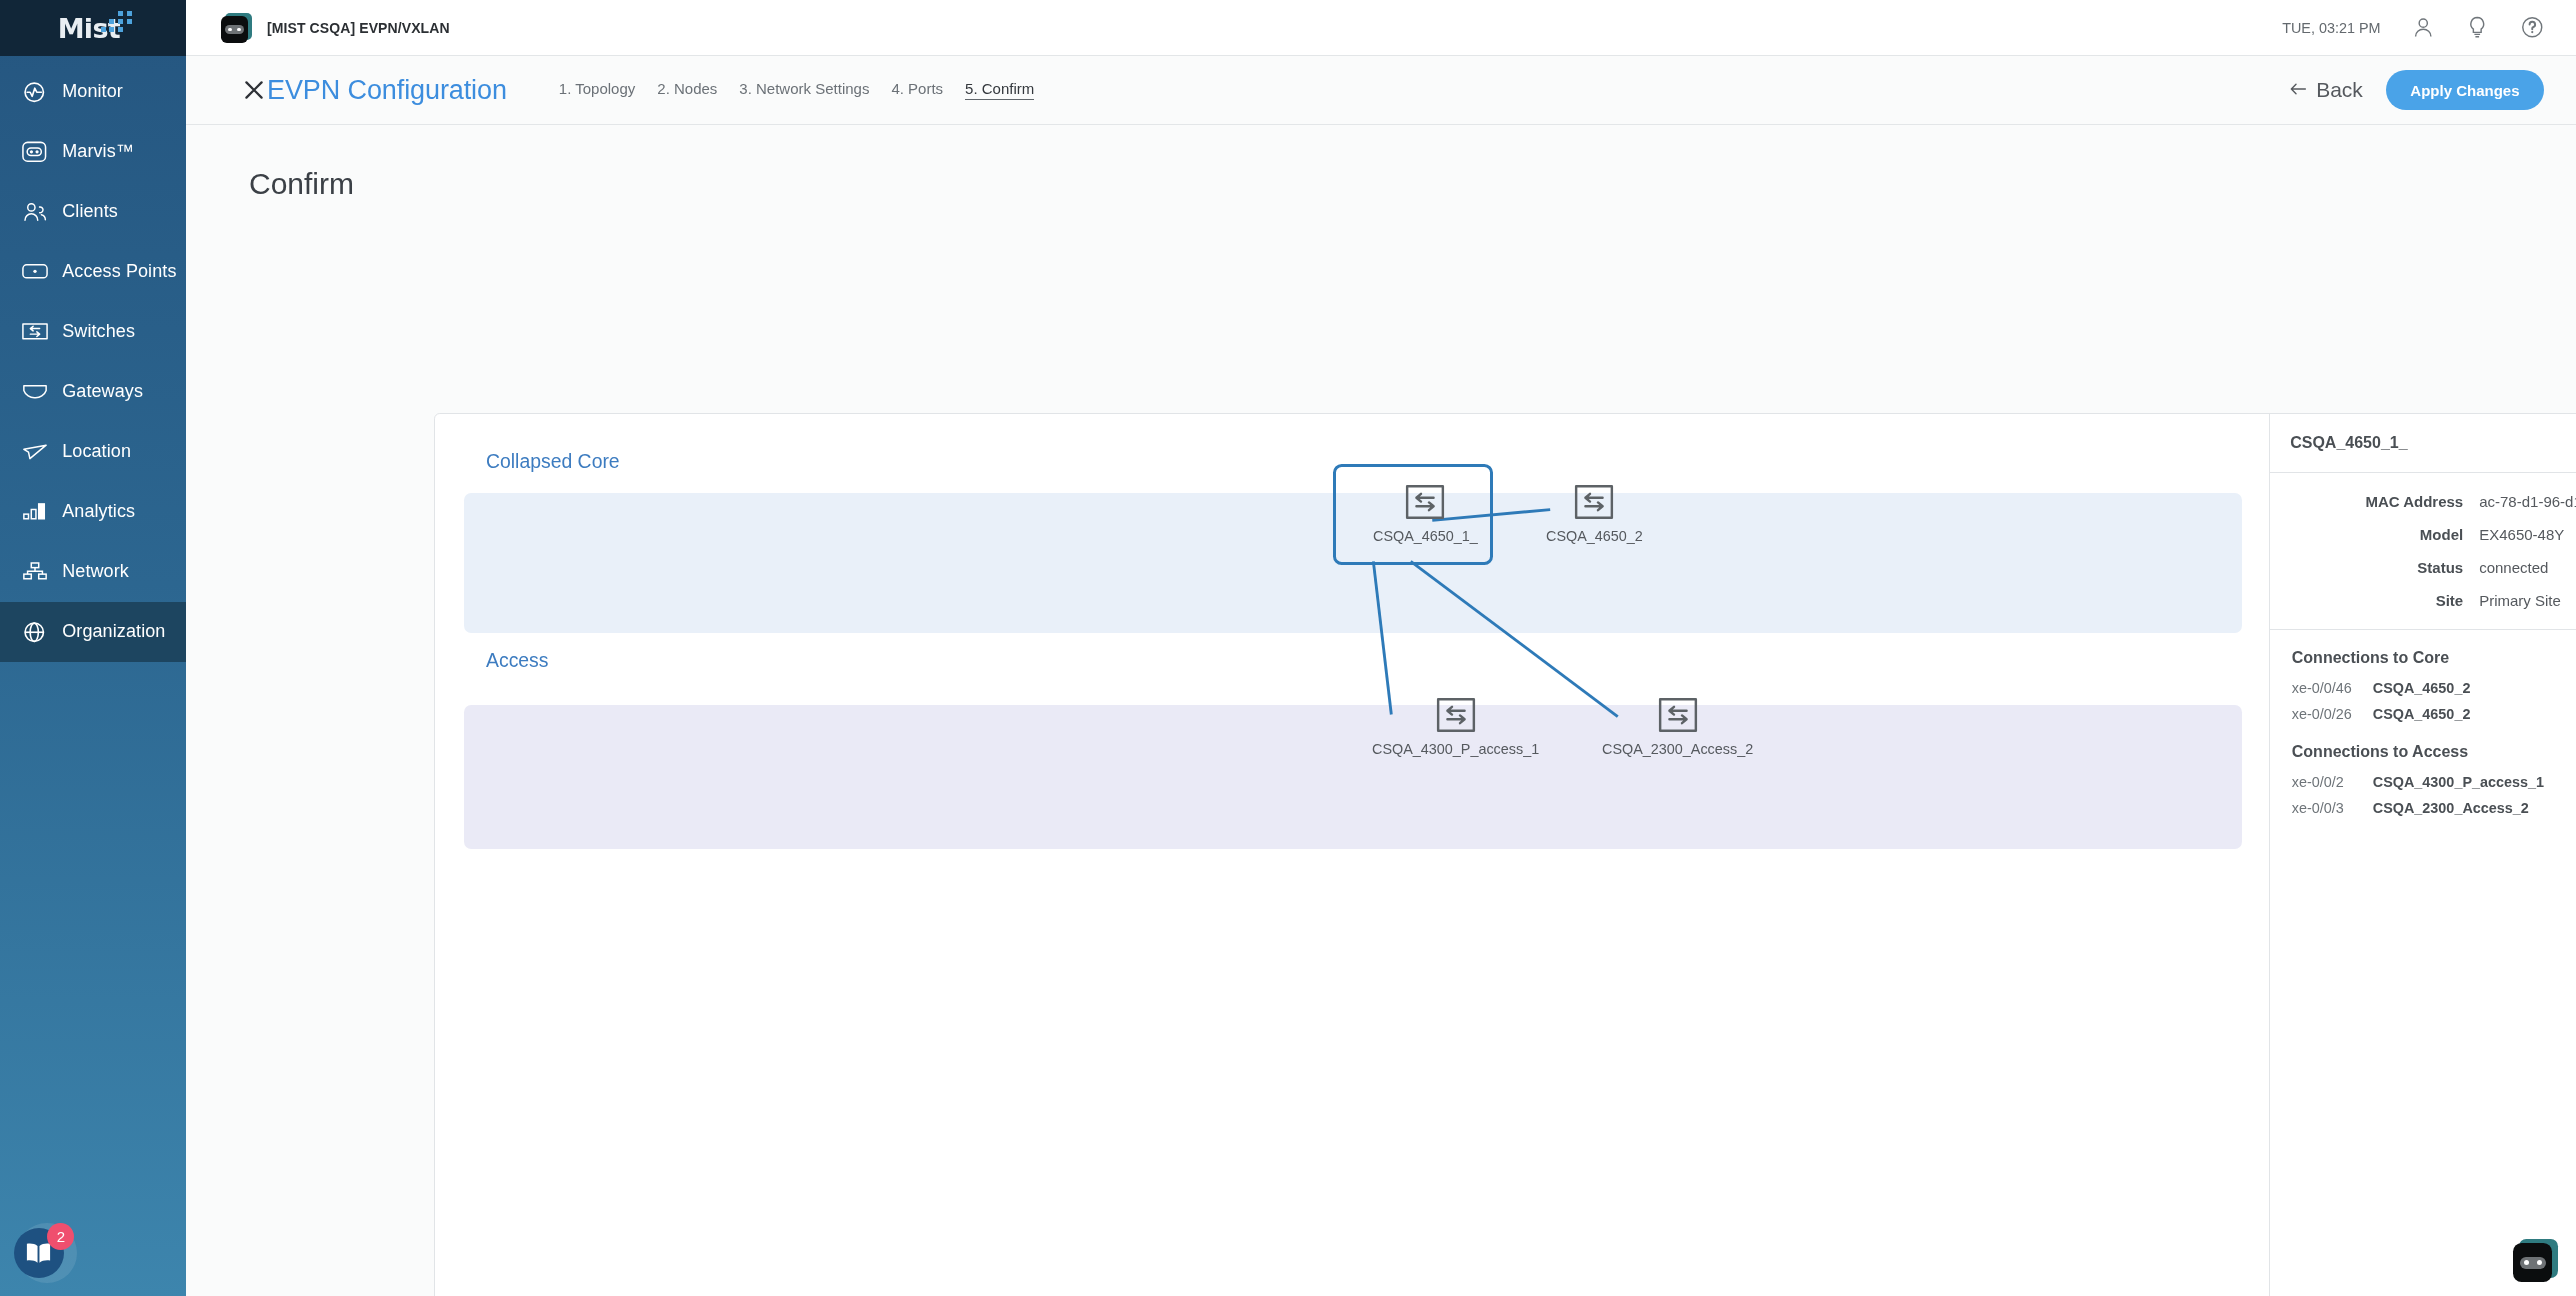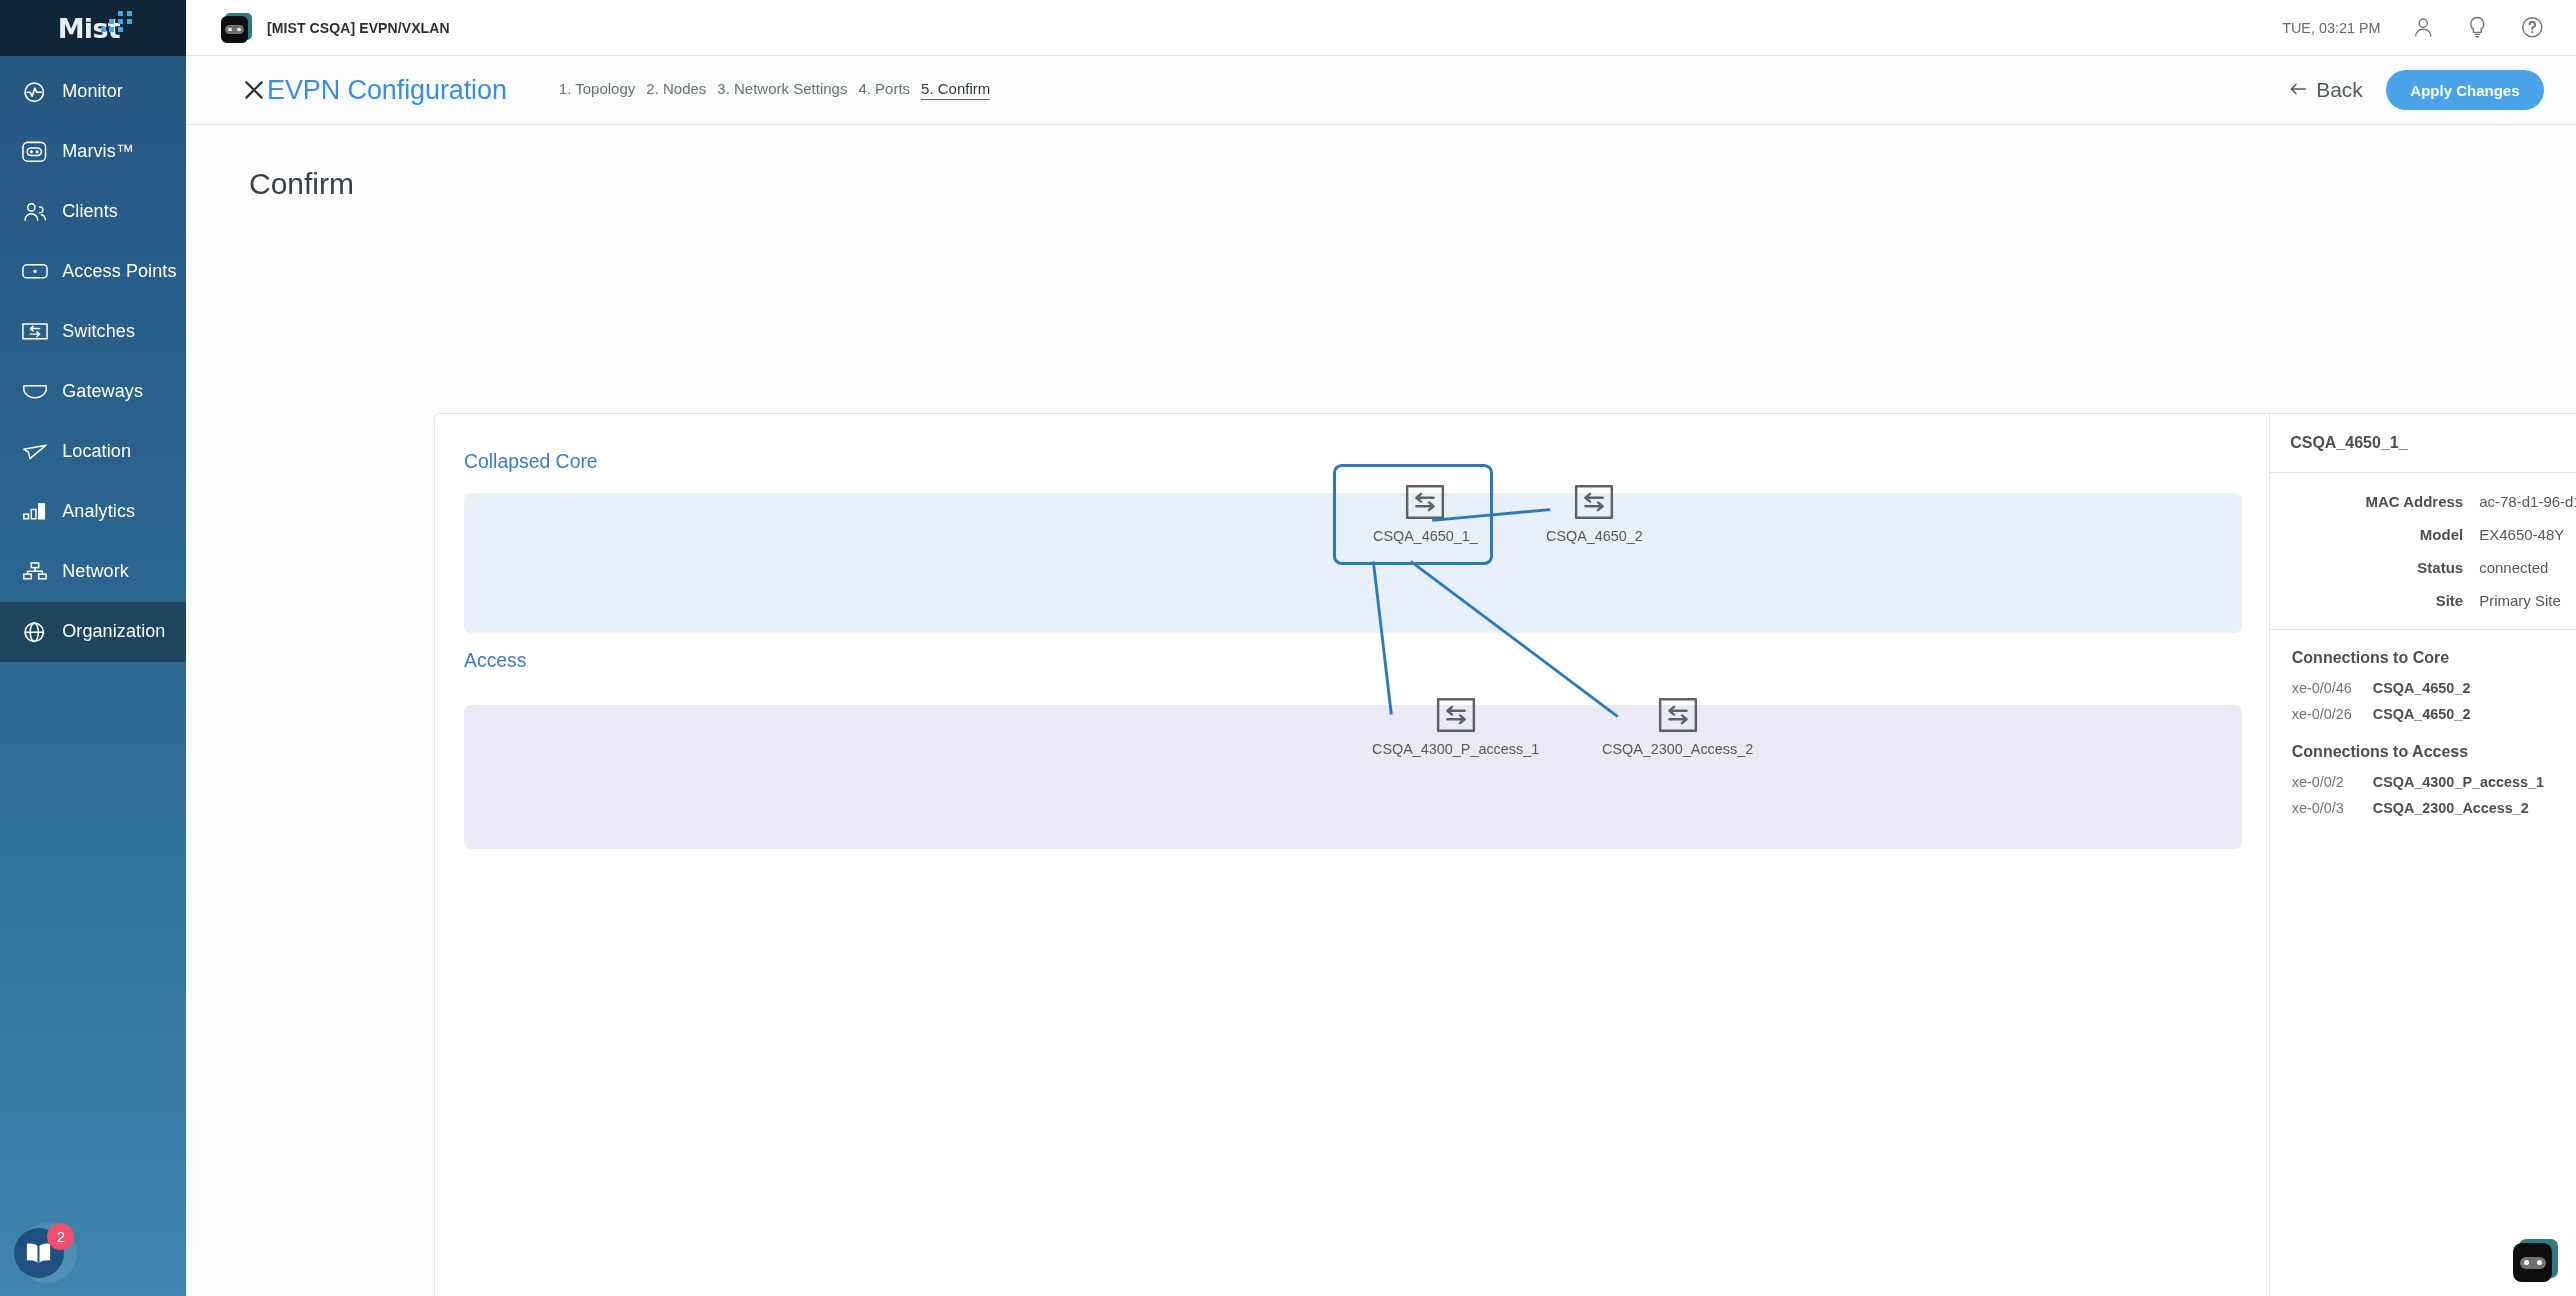--- a/index.html
+++ b/index.html
@@ -108,21 +108,21 @@
     background: #fafbfb; border-bottom: 0.7px solid #e3e6e8;
     display: flex; align-items: center; z-index: 9;
   }
   #close-x {
     margin-left: 55px; width: 26px; height: 26px; color: #2d3136; cursor: pointer;
   }
   #wiz-title {
     font-size: 27px; color: #3c8dde; font-weight: 400;
     letter-spacing: -0.1px;
   }
-  #steps { margin-left: 52px; display: flex; align-items: center; gap: 11px; }
+  #steps { margin-left: 52px; display: flex; align-items: center; gap: 22px; }
   .step { font-size: 15px; color: #6b7177; cursor: pointer; padding-bottom: 2.9px; }
   .step.active { color: #34383d; border-bottom: 1.4px solid #60666b; }
   #wiz-actions { margin-left: auto; margin-right: 32px; display: flex; align-items: center; gap: 23px; }
   #back-btn {
     display: flex; align-items: center; gap: 8.6px; font-size: 21px; color: #55595e;
     cursor: pointer;
   }
   #apply-btn {
     background: #4aa3e8; color: #fff; font-size: 15px; font-weight: 700;
     border: none; border-radius: 20px; padding: 11.5px 24.5px; cursor: pointer;
@@ -142,21 +142,21 @@
     width: 2267px; height: 974px;
     background: #ffffff; border: 0.7px solid #e1e4e7; border-radius: 5.8px;
     display: flex; overflow: hidden;
   }
 
   
   #topo {
     position: relative; width: 1835px; height: 100%; overflow: hidden;
   }
   .tier-label {
-    position: absolute; font-size: 19.4px; color: #3d7cc0;
+    position: absolute; font-size: 19.4px; color: #3d7cc0; margin-left: 22px;
   }
   .tier-band {
     position: absolute; border-radius: 7.2px;
   }
   #band-core { left: 29px; top: 79px; width: 1778px; height: 140px; background: #e9f0f9; }
   #band-access { left: 29px; top: 291px; width: 1778px; height: 144px; background: #eaeaf6; }
   #lbl-core { left: 29px; top: 36px; }
   #lbl-access { left: 29px; top: 235px; }
 
   #topo-svg { position: absolute; left: 0; top: 0; width: 1835px; height: 974px; }

